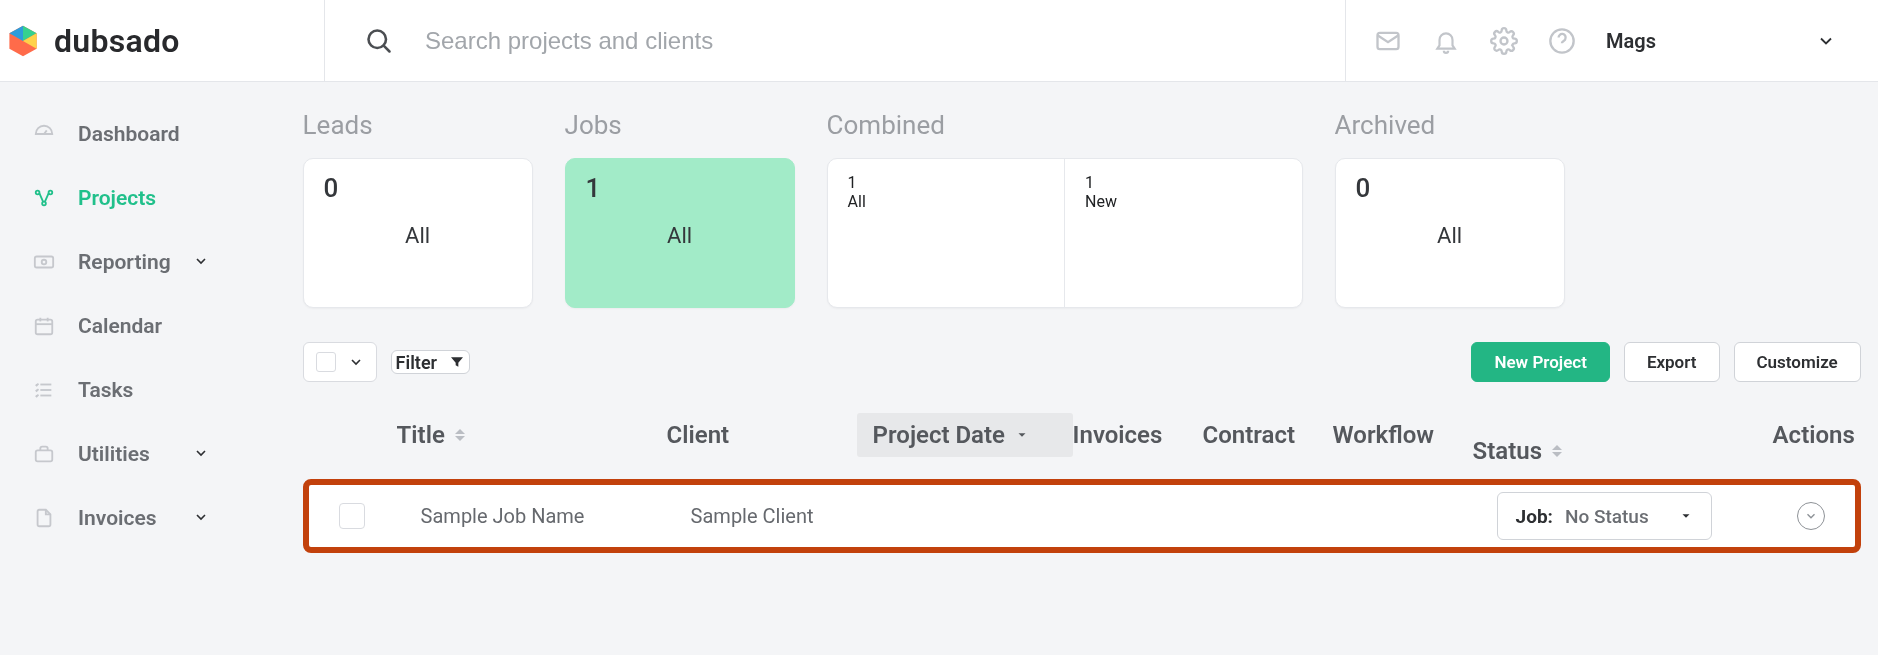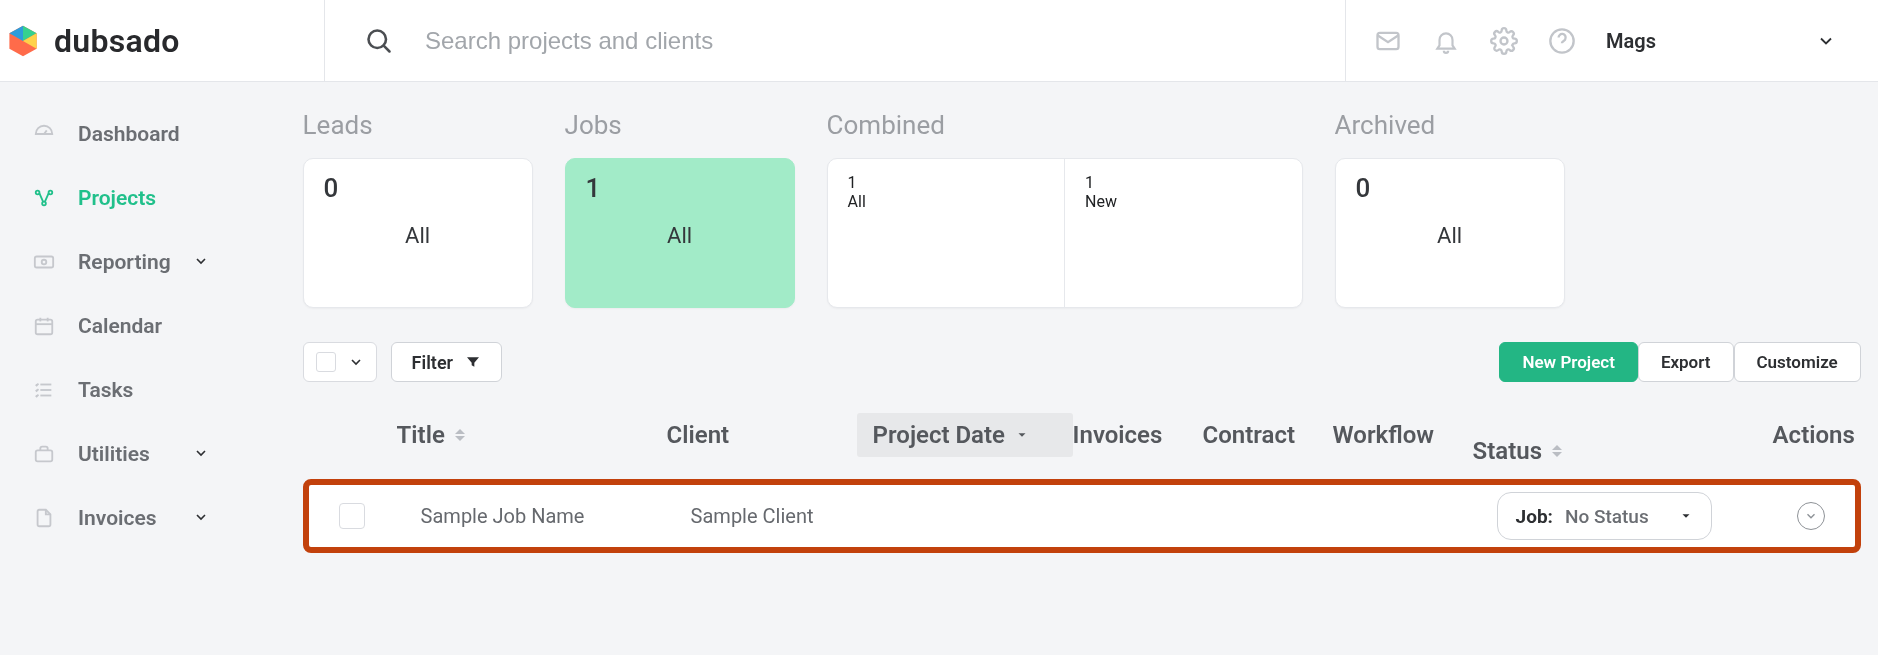--- a/index.html
+++ b/index.html
@@ -156,30 +156,30 @@
     display:flex;align-items:center;
     border:1px solid #d9dbe0;border-radius:6px;
     background:var(--white);
     height:40px;padding:0 12px;
     gap:12px;
   }
   .blank-check{width:20px;height:20px;border:1.5px solid #d9dbe0;border-radius:3px;}
   .filter-btn{
     display:flex;align-items:center;gap:12px;
     border:1px solid #d0d3d8;border-radius:6px;background:var(--white);
-    height:40px;padding:0 20px;font-size:18px;font-weight:600;color:#2d2f32;
+    height:24px;padding:0 4px;font-size:18px;font-weight:600;color:#2d2f32;
   }
   .spacer{flex:1}
   .btn{
     height:40px;padding:0 22px;border-radius:6px;font-size:17px;font-weight:600;
     display:flex;align-items:center;justify-content:center;cursor:pointer;
   }
   .btn-primary{background:var(--green);color:#fff;border:1px solid var(--green);}
   .btn-outline{background:var(--white);color:#2d2f32;border:1px solid #d0d3d8;}
-  .actions-right{display:flex;justify-content:flex-end;}
+  .actions-right{display:flex;gap:14px;justify-content:flex-end;}
 
   
   .thead{
     display:flex;align-items:center;
     margin-top:22px;
     padding:0 6px;
   }
   .th{
     font-size:24px;font-weight:600;color:#55585d;
     display:flex;align-items:center;gap:10px;
@@ -208,21 +208,21 @@
   .trow .rc{font-size:20px;color:#66696e;}
   .row-check{width:26px;height:26px;border:1.5px solid #d9dbe0;border-radius:4px;margin-right:56px;}
   .rc.title{width:270px;}
   .rc.client{width:190px;}
   .rc.pd    {width:216px;}
   .rc.inv   {width:130px;}
   .rc.con   {width:130px;}
   .rc.wf    {width:140px;}
   .status-select{
     display:flex;align-items:center;gap:12px;
-    border:1px solid #d0d3d8;border-radius:14px;background:var(--white);
+    border:1px solid #d0d3d8;border-radius:6px;background:var(--white);
     height:48px;padding:0 18px;font-size:19px;
   }
   .status-select .stat-type{font-weight:700;color:#2d2f32;}
   .status-select .stat-val{color:#6b6e73;font-weight:500;}
   .row-action{
     margin-left:auto;
     width:28px;height:28px;border:1.5px solid #8e9297;border-radius:50%;
     display:flex;align-items:center;justify-content:center;color:#8e9297;
   }
 

